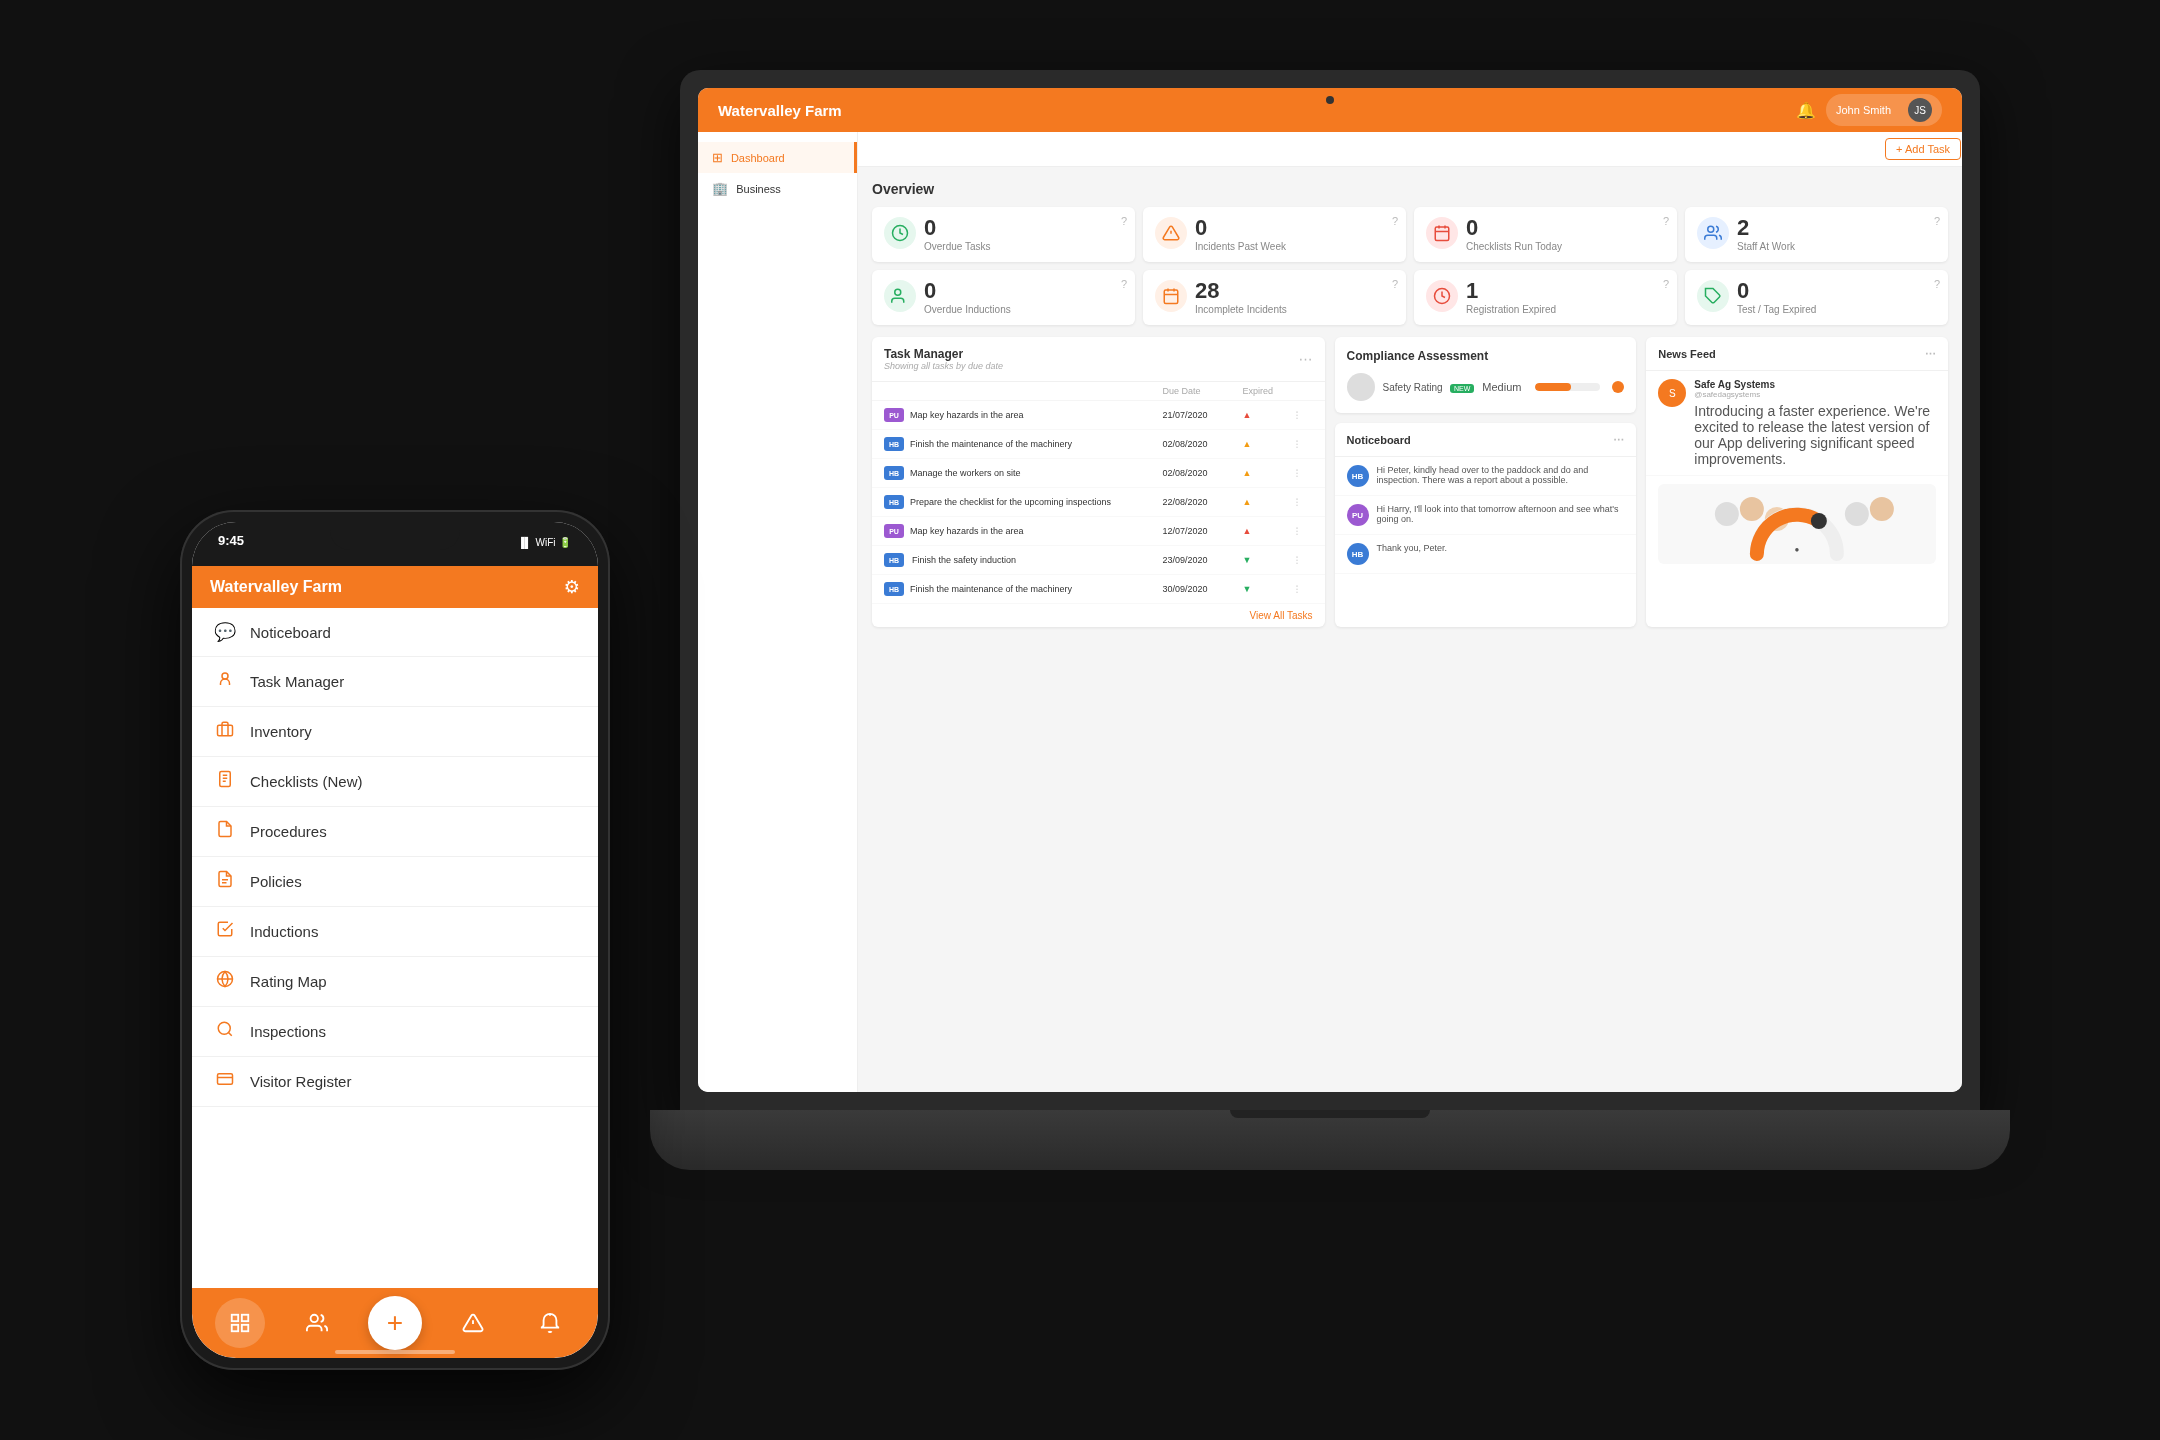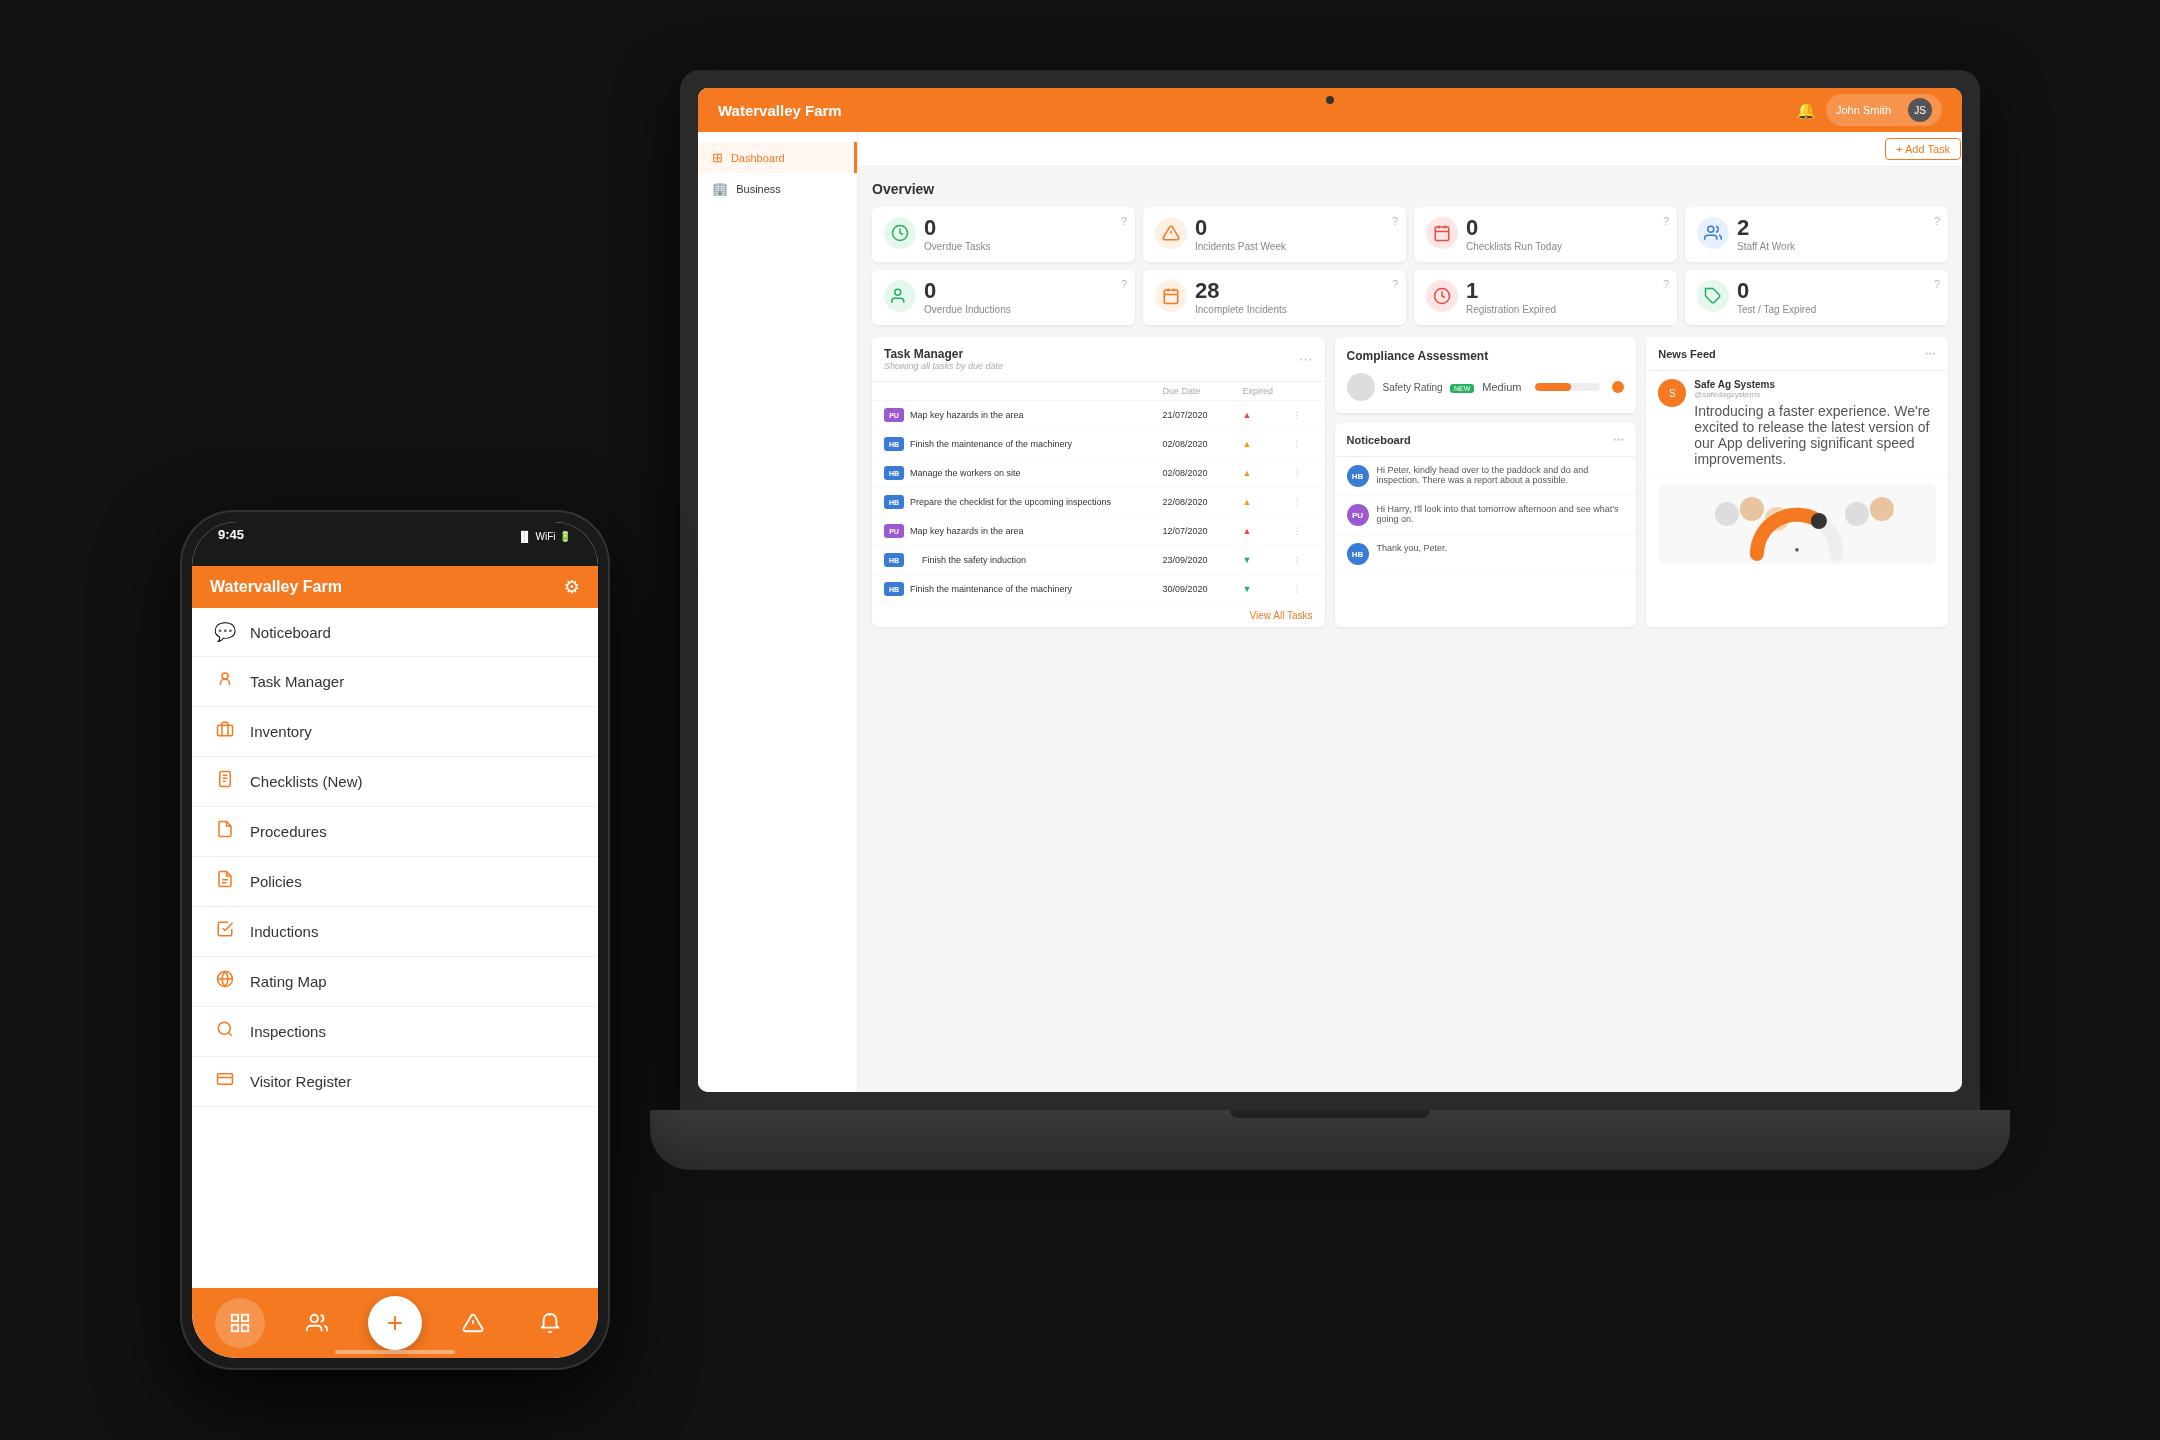--- a/index.html
+++ b/index.html
@@ -436,21 +436,21 @@
       background: #1a1a1a;
       border-radius: 0 0 20px 20px;
       z-index: 10;
     }
     .phone-status-bar {
       height: 44px;
       background: #1a1a1a;
       display: flex;
       align-items: flex-end;
       justify-content: space-between;
-      padding: 0 26px 24px;
+      padding: 0 26px 18px;
       flex-shrink: 0;
       position: relative;
     }
     .status-time { color: #fff; font-size: 13px; font-weight: 600; }
     .status-icons { display: flex; gap: 4px; align-items: center; }
     .status-icons span { color: #fff; font-size: 10px; }
 
     .phone-header {
       background: #f47920;
       padding: 10px 18px;
@@ -748,21 +748,21 @@
                     <div class="task-row">
                       <div style="display:flex;align-items:center;gap:6px;">
                         <span class="task-badge badge-pu">PU</span>
                         <span>Map key hazards in the area</span>
                       </div>
                       <span>12/07/2020</span>
                       <span class="priority-up">▲</span>
                       <span style="color:#bbb;">⋮</span>
                     </div>
                     <div class="task-row">
-                      <div style="display:flex;align-items:center;gap:18px;">
+                      <div style="display:flex;align-items:center;gap:8px;">
                         <span class="task-badge badge-hb">HB</span>
                         <span>Finish the safety induction</span>
                       </div>
                       <span>23/09/2020</span>
                       <span class="priority-down">▼</span>
                       <span style="color:#bbb;">⋮</span>
                     </div>
                     <div class="task-row">
                       <div style="display:flex;align-items:center;gap:6px;">
                         <span class="task-badge badge-hb">HB</span>

